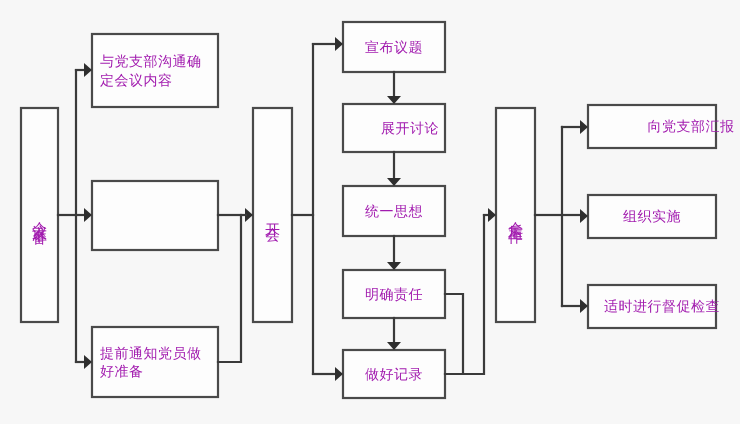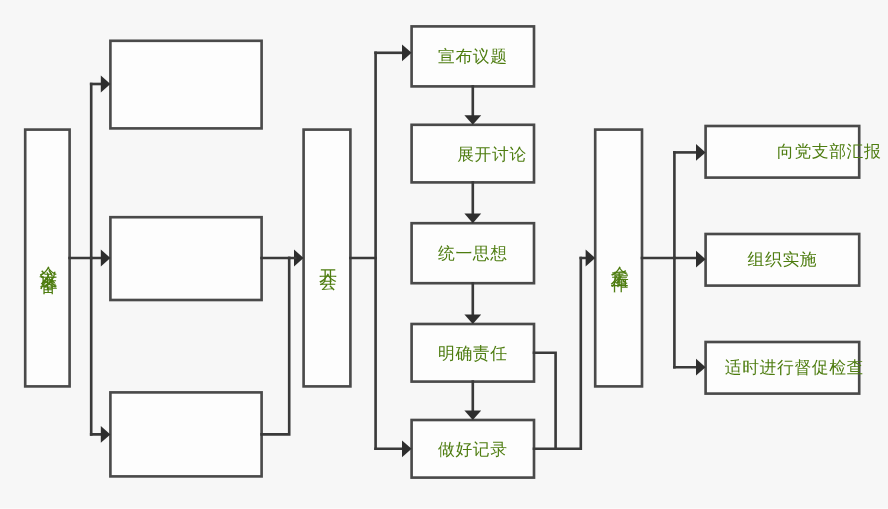--- a/index.html
+++ b/index.html
@@ -39,21 +39,21 @@
     stroke-linejoin: miter;
   }
   .arrow-head {
     fill: #2e2e2e;
   }
   
   .label {
     position: absolute;
     box-sizing: border-box;
     display: flex;
-    color: #4d7c0f;
+    color: #a21caf;
     font-size: 14px;
     line-height: 1.32;
     letter-spacing: 0.5px;
     white-space: pre-wrap;
     pointer-events: none;
   }
   .label.center {
     align-items: center;
     justify-content: center;
     text-align: center;
@@ -149,22 +149,24 @@
     <path class="conn" d="M 562 215 H 580"></path>
     <polygon class="arrow-head" points="580,209 588,216 580,223"></polygon>
 
     <path class="conn" d="M 562 306 H 580"></path>
     <polygon class="arrow-head" points="580,299 588,306 580,313"></polygon>
 
   </svg>
 
   <div class="label vert" style="left:21px; top:108px; width:37px; height:214px; font-size:15px;">会议准备</div>
 
+  <div class="label left" style="left:100px; top:34px; width:112px; height:73px;">与党支部沟通确定会议内容</div>
 
 
+  <div class="label left" style="left:100px; top:327px; width:112px; height:70px;">提前通知党员做好准备</div>
 
   <div class="label vert" style="left:253px; top:108px; width:39px; height:214px; font-size:15px;">开会</div>
 
   <div class="label center" style="left:343px; top:22px; width:102px; height:50px;">宣布议题</div>
 
   <div class="label center" style="left:343px; top:104px; width:102px; height:48px;margin-left:16px;">展开讨论</div>
 
   <div class="label center" style="left:343px; top:186px; width:102px; height:50px;">统一思想</div>
 
   <div class="label center" style="left:343px; top:270px; width:102px; height:48px;">明确责任</div>

